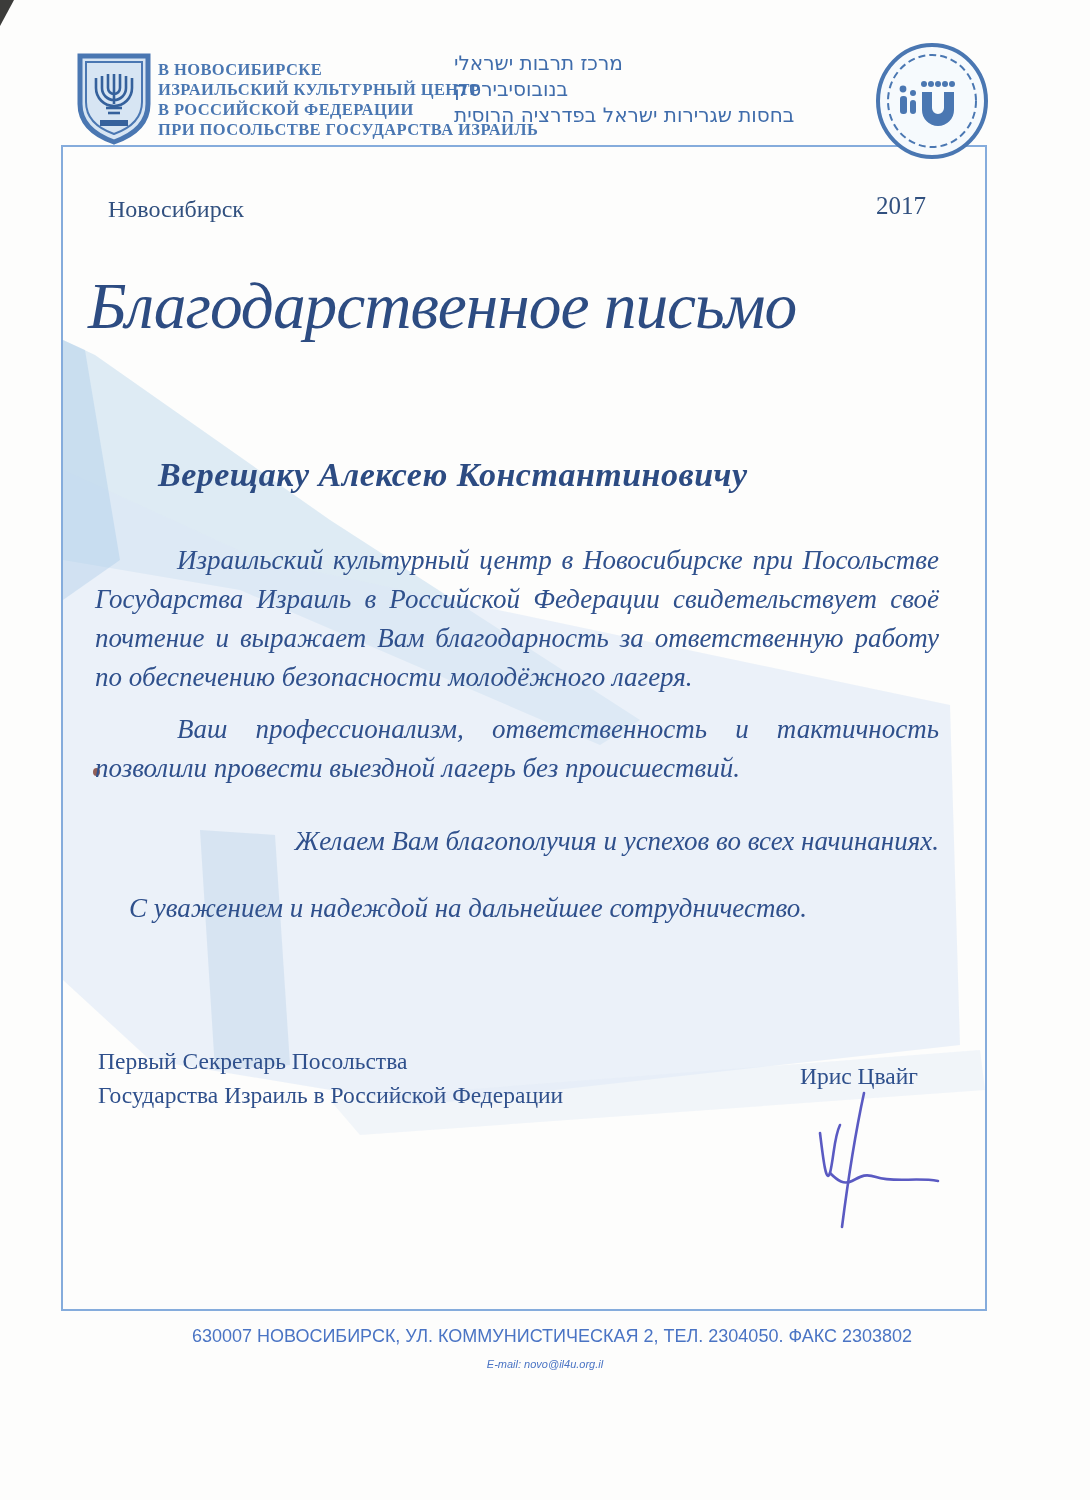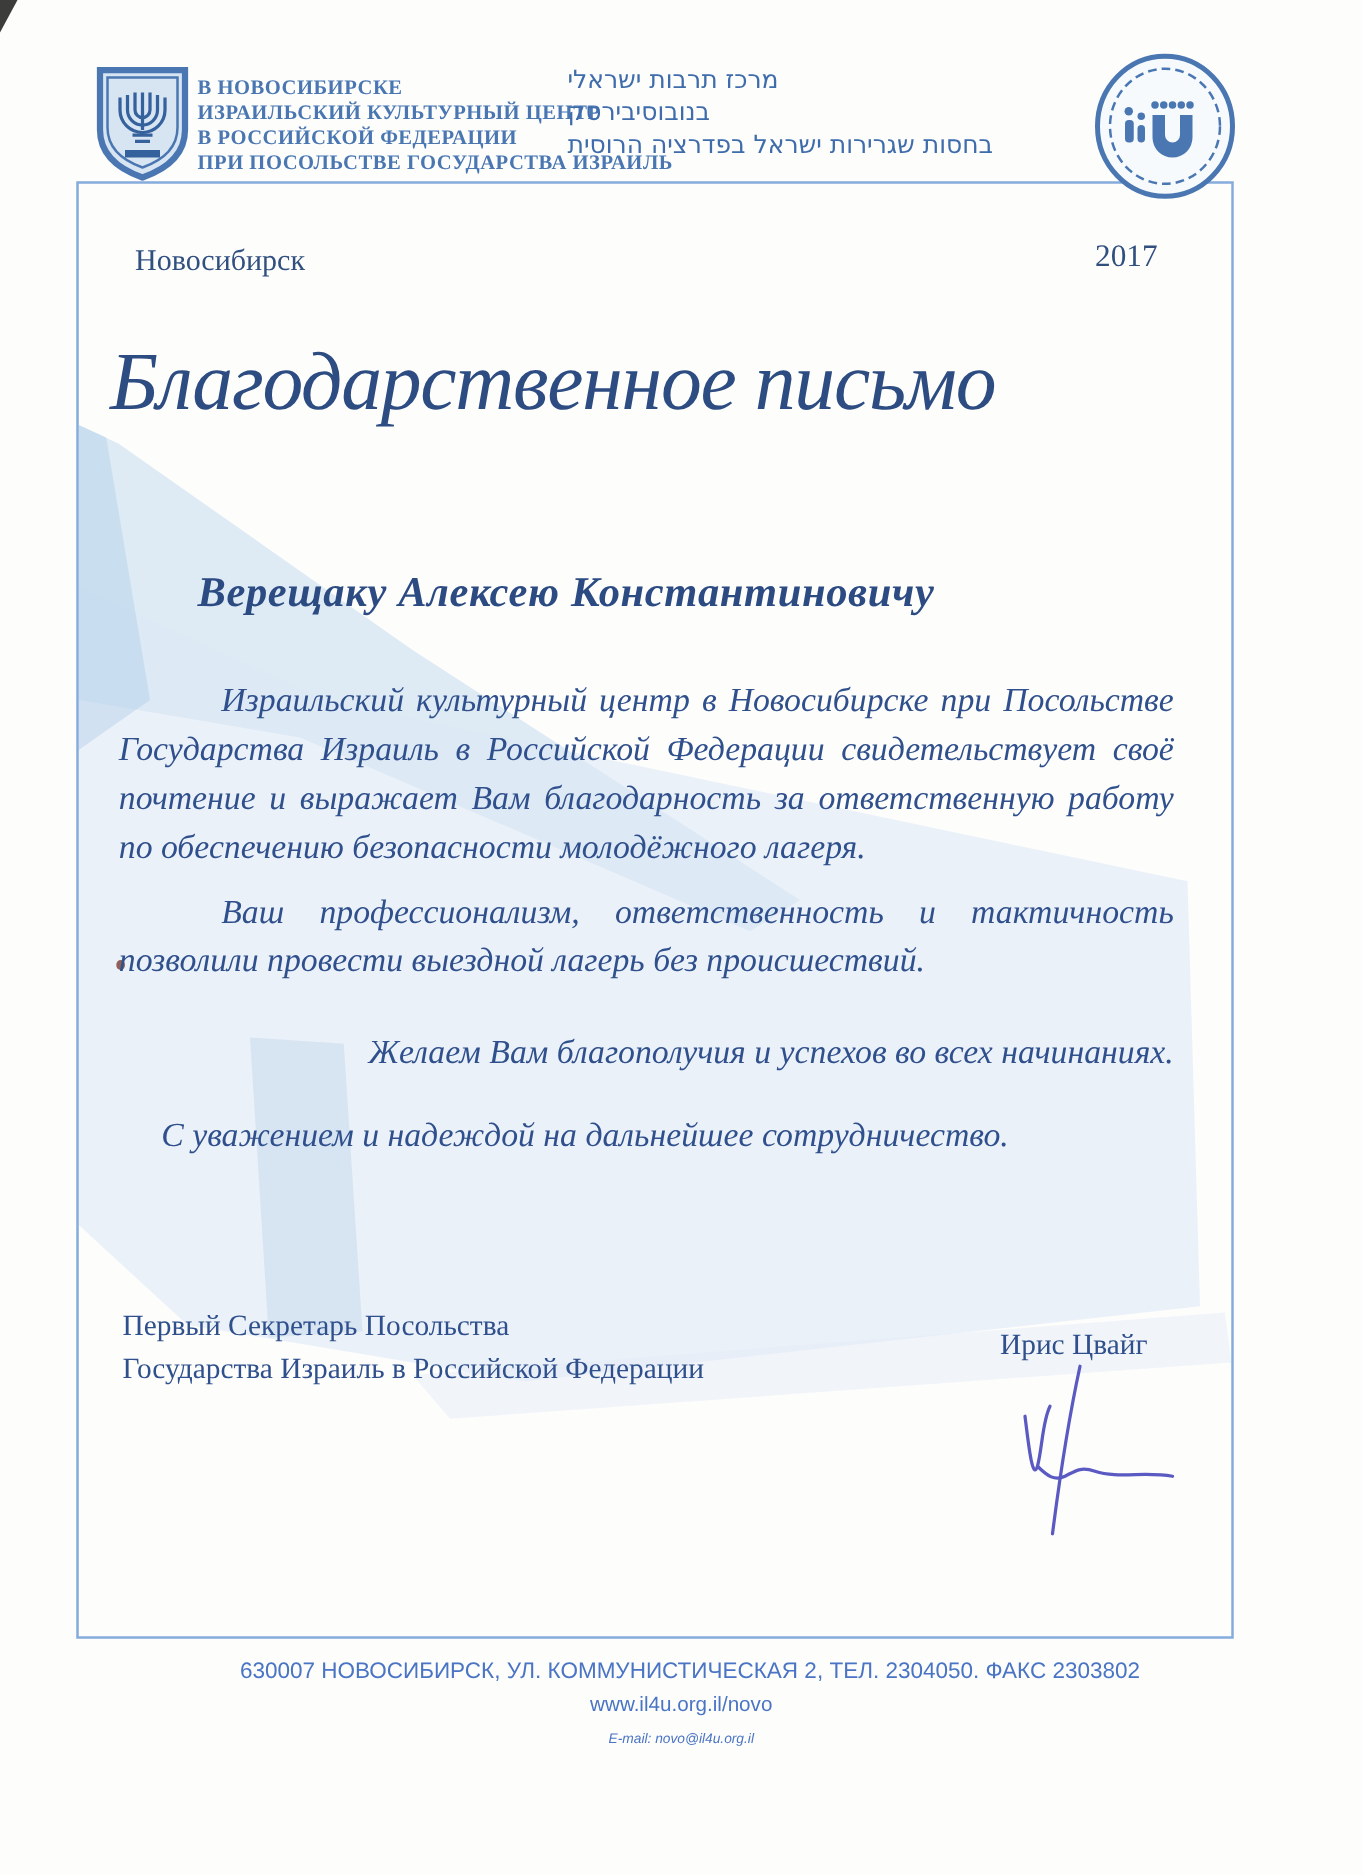--- a/index.html
+++ b/index.html
@@ -160,17 +160,16 @@
   <svg class="signature-svg" width="180" height="160" viewBox="0 0 180 160">
     <g fill="none" stroke="#5a5ac2" stroke-width="2.6" stroke-linecap="round">
       <path d="M74 8 C66 45 58 95 52 142"></path>
       <path d="M30 48 C33 72 36 100 40 88 C44 72 44 52 50 40"></path>
       <path d="M40 88 C48 96 54 100 62 96 C70 92 74 88 86 92 C104 98 126 92 148 96"></path>
     </g>
   </svg>
 
   <div class="footer">
     <div class="f1">630007 НОВОСИБИРСК, УЛ. КОММУНИСТИЧЕСКАЯ 2, ТЕЛ. 2304050. ФАКС 2303802</div>
-    <div class="f3">www.il4u.org.il/novo</div>
     <div class="f4">E-mail: novo@il4u.org.il</div>
   </div>
 
 </div>
 
 </body></html>

